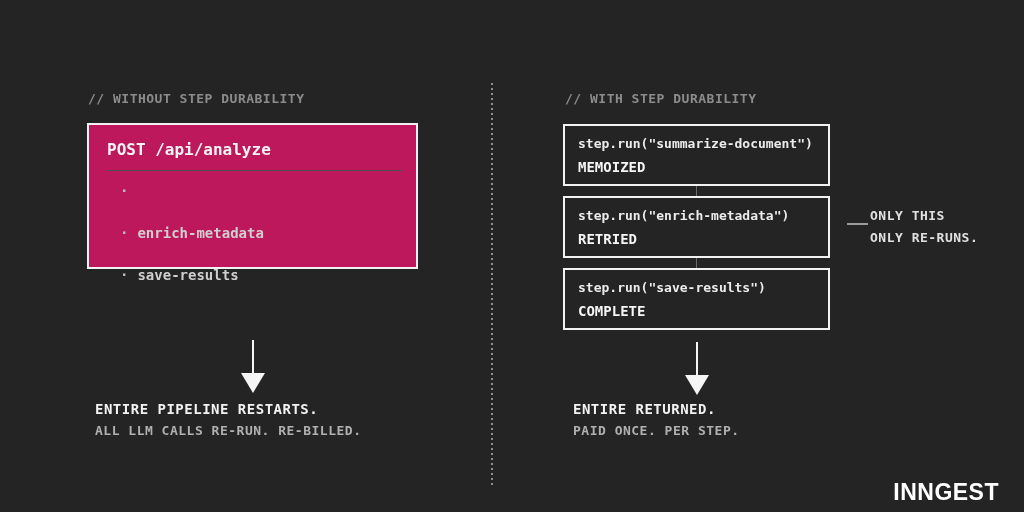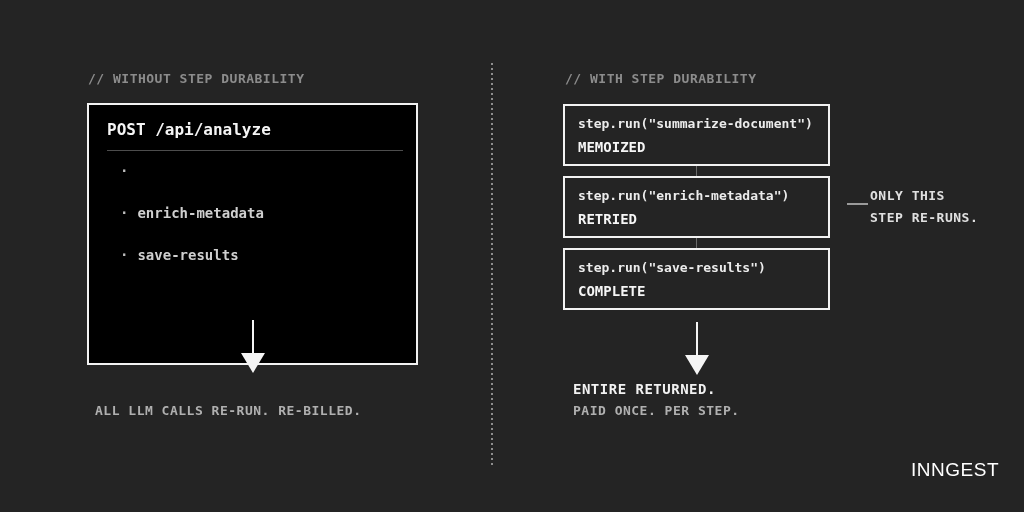--- a/index.html
+++ b/index.html
@@ -2,27 +2,27 @@
 <html><head>
 <meta charset="utf-8">
 <style>
   html,body{margin:0;padding:0;background:#161616;}
   .canvas{
     position:relative;width:1024px;height:512px;overflow:hidden;
     background:#242424;
     font-family:"DejaVu Sans Mono","Liberation Mono",monospace;
     -webkit-font-smoothing:antialiased;
   }
-  .abs{position:absolute;}
+  .abs{position:absolute;margin-top:20px;}
 
   
   .comment{font-size:13px;font-weight:700;letter-spacing:.5px;color:#8c8c8c;white-space:nowrap;}
 
   
-  .req-box{left:87px;top:103px;width:331px;height:262px;border:2px solid #f2f2f2;background:#000000;box-sizing:border-box;}
+  .req-box{left:87px;top:103px;width:331px;height:146px;border:2px solid #f2f2f2;background:#be185d;box-sizing:border-box;}
   .req-title{position:absolute;left:18px;top:15px;font-size:16px;font-weight:700;color:#f5f5f5;white-space:nowrap;}
   .req-divider{position:absolute;left:18px;right:13px;top:45px;height:0;border-top:1px solid #4d4d4d;}
   .req-item{position:absolute;left:31px;display:flex;gap:9px;font-size:14px;font-weight:700;color:#cfcfcf;white-space:nowrap;}
   .req-item .bullet{color:#bdbdbd;}
 
   
   .step-box{left:563px;width:267px;height:62px;border:2px solid #f2f2f2;background:#242424;box-sizing:border-box;}
   .step-code{position:absolute;left:13px;top:10px;font-size:13px;font-weight:700;color:#ececec;white-space:nowrap;}
   .step-status{position:absolute;left:13px;top:33px;font-size:14px;font-weight:700;color:#f5f5f5;white-space:nowrap;}
   .connector{left:696px;width:1px;height:10px;background:#6a6a6a;}
@@ -42,21 +42,21 @@
   
   .dotted-divider{
     left:491px;top:63px;width:2px;height:402px;
     background:repeating-linear-gradient(to bottom,#8e8e8e 0 2px,transparent 2px 5px);
   }
 
   
   .logo{
     right:25px;top:459px;
     font-family:"Liberation Sans","DejaVu Sans",sans-serif;
-    font-size:19px;font-weight:400;letter-spacing:.5px;color:#ffffff;white-space:nowrap;
+    font-size:23px;font-weight:700;letter-spacing:.5px;color:#ffffff;white-space:nowrap;
   }
 </style>
 </head>
 <body>
 
 <div class="canvas">
 
   <div class="abs comment" style="left:88px;top:71px;">// WITHOUT STEP DURABILITY</div>
 
   <div class="abs req-box">
@@ -72,20 +72,21 @@
     </div>
     <div class="req-item" style="top:142px;">
       <span class="bullet">·</span>
       <span>save-results</span>
     </div>
   </div>
 
   <div class="abs arrow-stem" style="left:252px;top:320px;"></div>
   <div class="abs arrow-head" style="left:241px;top:353px;"></div>
 
+  <div class="abs cap1" style="left:95px;top:381px;">ENTIRE PIPELINE RESTARTS.</div>
   <div class="abs cap2" style="left:95px;top:403px;">ALL LLM CALLS RE-RUN. RE-BILLED.</div>
 
   <div class="abs dotted-divider"></div>
 
   <div class="abs comment" style="left:565px;top:71px;text-align:center;">// WITH STEP DURABILITY</div>
 
   <div class="abs step-box" style="top:104px;">
     <div class="step-code">step.run("summarize-document")</div>
     <div class="step-status">MEMOIZED</div>
   </div>
@@ -97,21 +98,21 @@
   </div>
   <div class="abs connector" style="top:238px;"></div>
 
   <div class="abs step-box" style="top:248px;">
     <div class="step-code">step.run("save-results")</div>
     <div class="step-status">COMPLETE</div>
   </div>
 
   <div class="abs ann-dash"></div>
   <div class="abs ann-text" style="top:188px;">ONLY THIS</div>
-  <div class="abs ann-text" style="top:210px;">STEP RE-RUNS.</div>
+  <div class="abs ann-text" style="top:210px;">ONLY RE-RUNS.</div>
 
   <div class="abs arrow-stem" style="left:696px;top:322px;"></div>
   <div class="abs arrow-head" style="left:685px;top:355px;"></div>
 
   <div class="abs cap1" style="left:573px;top:381px;">ENTIRE RETURNED.</div>
   <div class="abs cap2" style="left:573px;top:403px;">PAID ONCE. PER STEP.</div>
 
   <div class="abs logo">INNGEST</div>
 
 </div>

